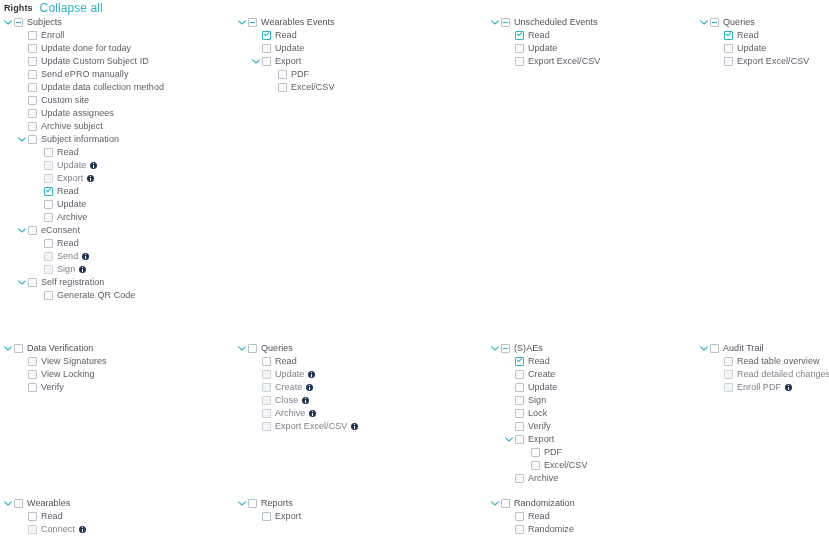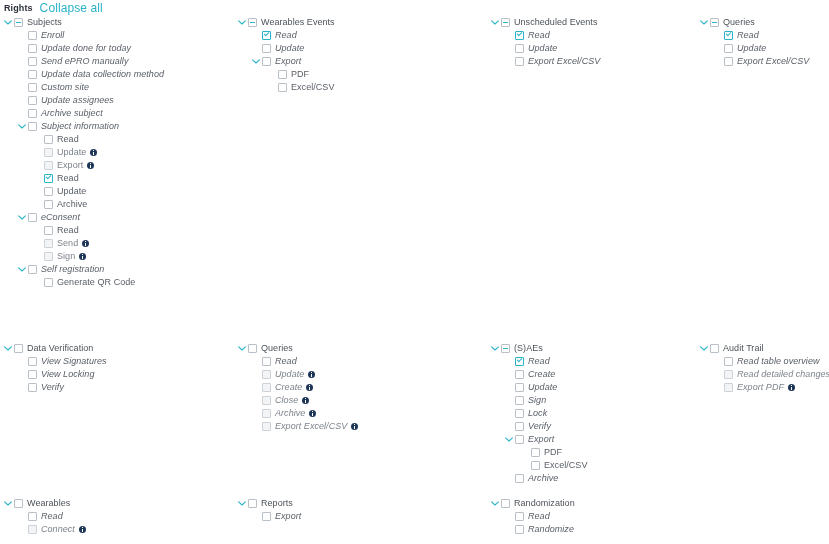--- a/index.html
+++ b/index.html
@@ -45,21 +45,21 @@
     white-space:nowrap;
   }
   .node .lbl{
     font-size:9px; color:#5a6068; line-height:13px;
     letter-spacing:.05px;
   }
   .node.root > .lbl{ color:#4d5359; }
   .node.disabled .lbl{ color:#7d838b; }
 
   .indent-0{ padding-left:0px; }
-  .indent-1{ padding-left:14px;font-style:italic; }
+  .indent-1{ padding-left:14px; }
   .indent-2{ padding-left:30px; }
 
   
   .chev{
     width:8px; height:13px; flex:0 0 8px;
     position:relative; cursor:pointer;
     margin-right:2px;
   }
   .chev svg{ position:absolute; left:0; top:4px; }
   .chev-spacer{ width:8px; flex:0 0 8px; margin-right:2px; }
@@ -138,20 +138,25 @@
           <span class="lbl">Enroll</span>
         </div>
         <div class="node indent-1">
           <span class="chev-spacer"></span>
           <span class="cb"></span>
           <span class="lbl">Update done for today</span>
         </div>
         <div class="node indent-1">
           <span class="chev-spacer"></span>
           <span class="cb"></span>
+          <span class="lbl">Update Custom Subject ID</span>
+        </div>
+        <div class="node indent-1">
+          <span class="chev-spacer"></span>
+          <span class="cb"></span>
           <span class="lbl">Send ePRO manually</span>
         </div>
         <div class="node indent-1">
           <span class="chev-spacer"></span>
           <span class="cb"></span>
           <span class="lbl">Update data collection method</span>
         </div>
         <div class="node indent-1">
           <span class="chev-spacer"></span>
           <span class="cb"></span>
@@ -496,21 +501,21 @@
           <span class="lbl">Read table overview</span>
         </div>
         <div class="node indent-1 disabled">
           <span class="chev-spacer"></span>
           <span class="cb disabled"></span>
           <span class="lbl">Read detailed changes</span>
         </div>
         <div class="node indent-1 disabled">
           <span class="chev-spacer"></span>
           <span class="cb disabled"></span>
-          <span class="lbl">Export PDF</span>
+          <span class="lbl">Enroll PDF</span>
           <span class="info"></span>
         </div>
       </div>
     </div>
     <div class="band" style="top: 481px;">
       <div class="section col0">
         <div class="node indent-0 root">
           <span class="chev">
             <svg width="8" height="5" viewBox="0 0 8 5">
               <path d="M0.6 0.8 L4 4 L7.4 0.8" fill="none" stroke="#2bb3c8" stroke-width="1.1" stroke-linecap="round" stroke-linejoin="round"></path>

